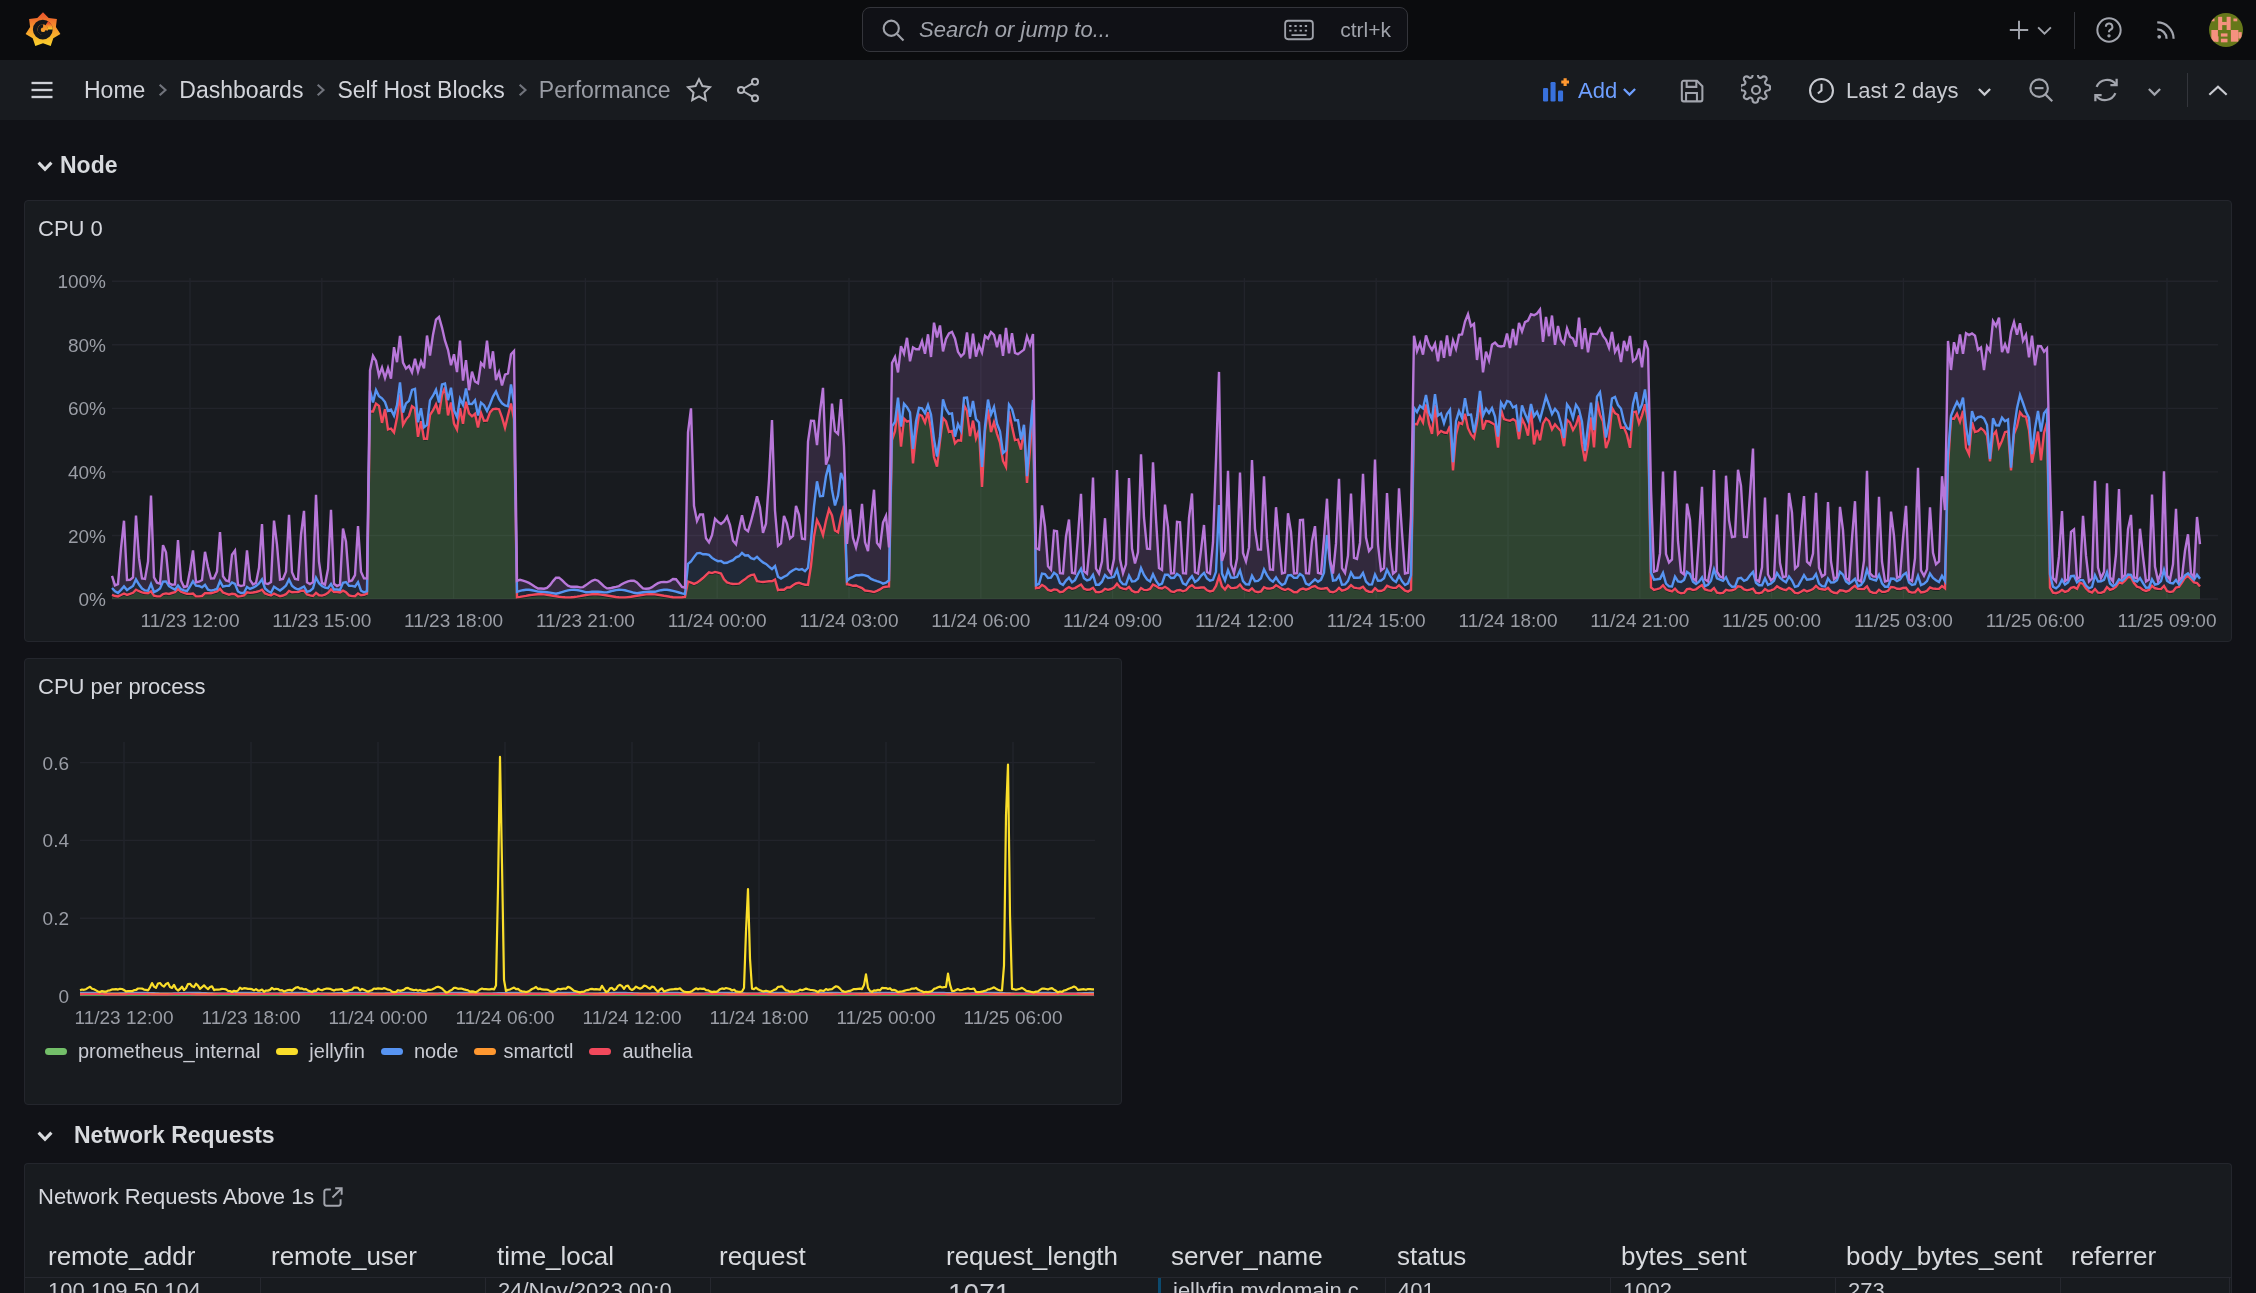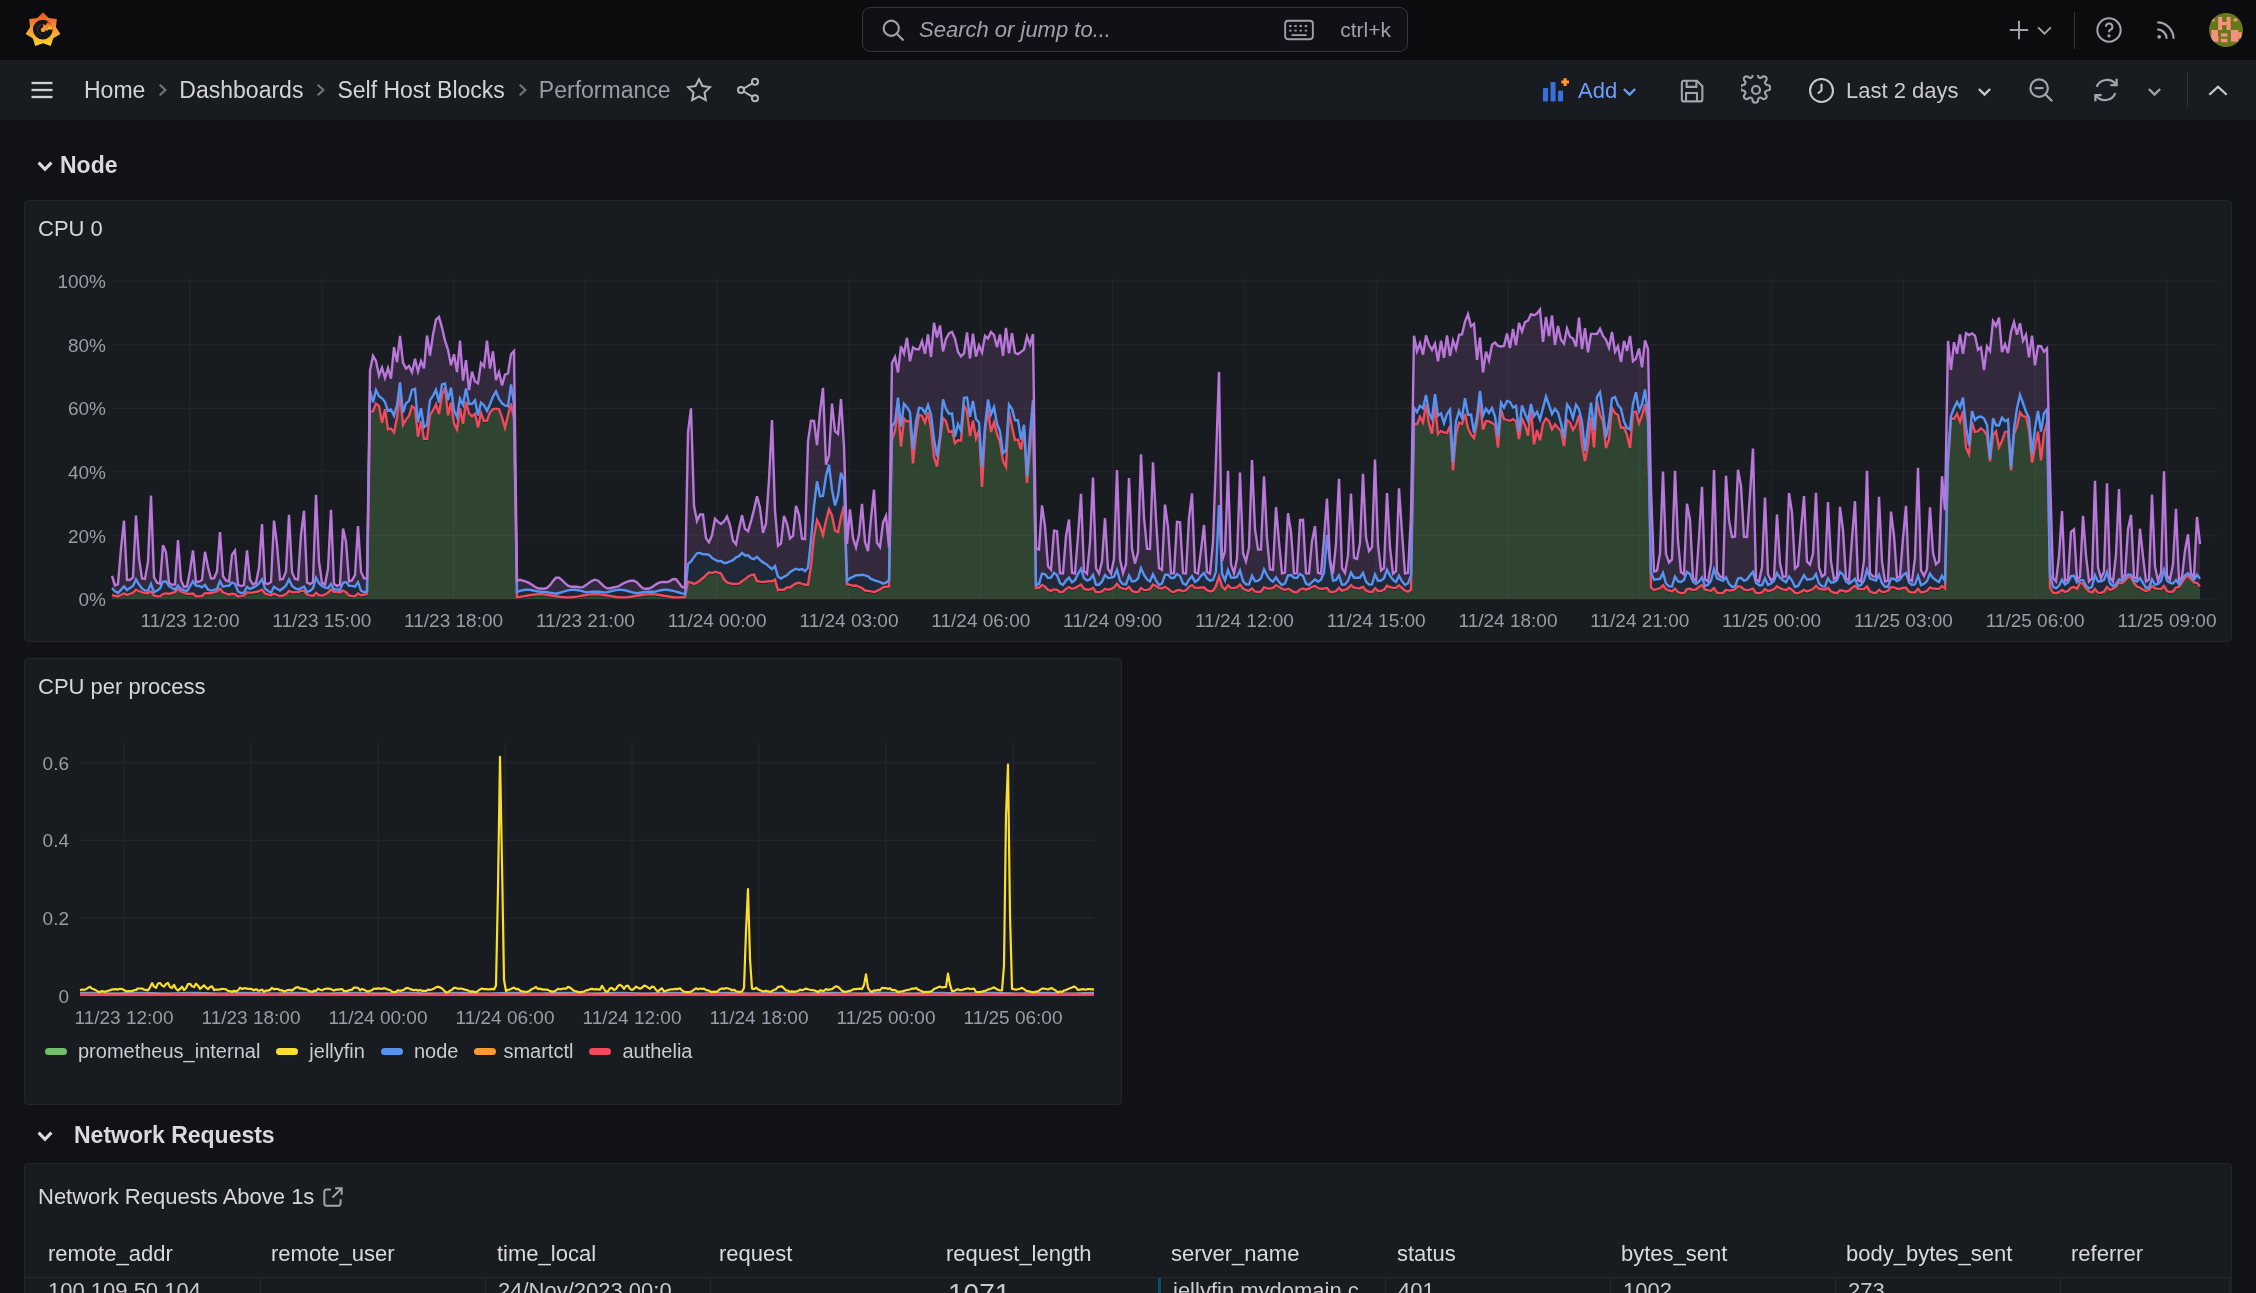--- a/index.html
+++ b/index.html
@@ -13,21 +13,21 @@
 .icon { color:#a2a5ad; }
 .crumb { color:#d2d4da; font-size:23px; }
 .crumb.dim { color:#9a9da5; }
 .sect { color:#d8dade; font-size:23px; font-weight:700; }
 .panel { background:#181b1f; border:1px solid #24262d; border-radius:4px; }
 .ptitle { color:#d5d7dd; font-size:22px; font-weight:500; }
 svg text { font-family:"Liberation Sans", sans-serif; }
 .axis { fill:#9a9da5; font-size:19px; }
 .add { color:#6e9fff; font-size:22px; font-weight:500; }
 .tbtxt { color:#c9cbd1; font-size:22px; }
-.th { color:#d8dade; font-size:22px; font-weight:400;text-align:center; }
+.th { color:#d8dade; font-size:26px; font-weight:400;text-align:center; }
 .lgd { color:#c9cbd3; font-size:20px; }
 </style>
 </head>
 <body>
 
 <div class="abs topbar"></div>
 
 <svg class="abs" style="left:25px;top:10px" width="36" height="40" viewBox="0 0 36 40">
  <defs>
       <linearGradient id="glg" x1="0" y1="1" x2="0" y2="0">

